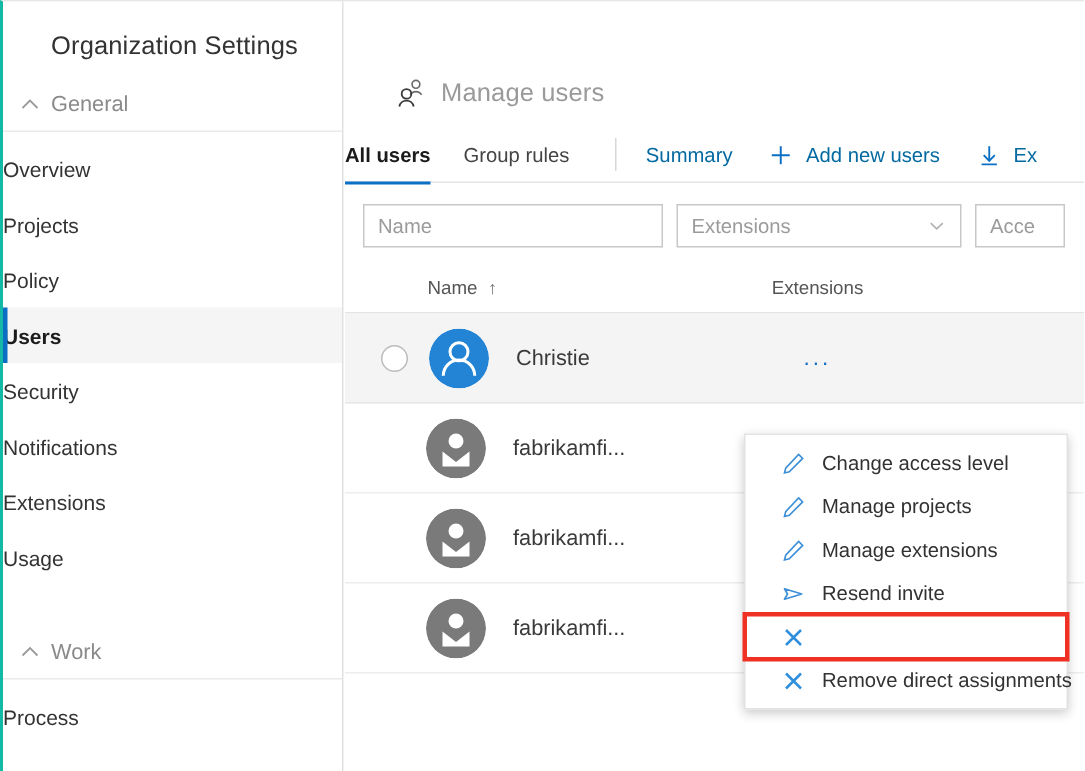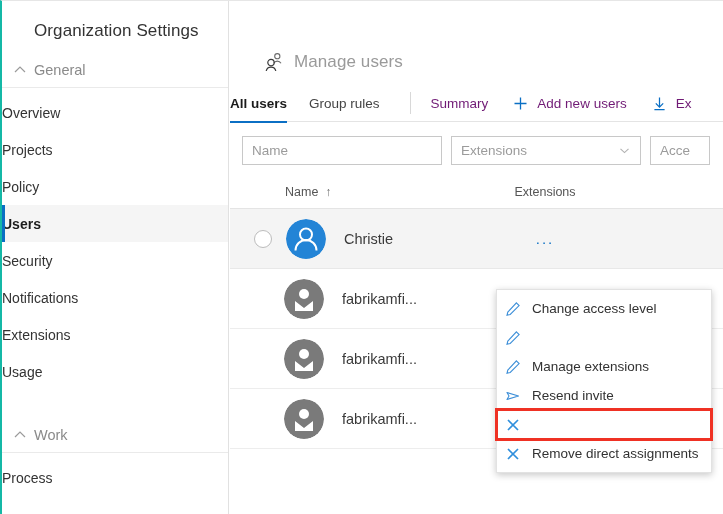--- a/index.html
+++ b/index.html
@@ -145,21 +145,21 @@
     width: 1px;
     height: 22px;
     background: #d8d8d8;
     margin: 0 20px 0 8px;
     flex: none;
   }
   .cmd {
     display: flex;
     align-items: center;
     font-size: 13.5px;
-    color: #701a75;
+    color: #0369a1;
     margin-right: 24px;
     cursor: pointer;
     white-space: nowrap;
     justify-content: flex-end;
   }
   .cmd .gly {
     display: inline-block;
     width: 17px; height: 17px;
     margin-right: 8px;
     flex: none;
@@ -267,21 +267,21 @@
     border: 1px solid #e2e2e2;
     box-shadow: 0 2px 7px rgba(0,0,0,0.22);
     padding: 4px 0;
     box-sizing: border-box;
     z-index: 40;
   }
   .mi {
     display: flex;
     align-items: center;
     height: 29px;
-    padding-left: 8px;
+    padding-left: 24px;
     font-size: 13.5px;
     color: #323232;
     cursor: pointer;
     box-sizing: border-box;
     white-space: nowrap;
     text-align: right;
   }
   .mi .micon {
     width: 16px; height: 16px;
     margin-right: 11px;
@@ -489,20 +489,21 @@
           </svg>
       </span>
       <span>Change access level</span>
     </div>
     <div class="mi">
       <span class="micon">
         <svg width="16" height="16" viewBox="0 0 16 16">
             <path d="M11.4 1.9 L14.1 4.6 L5.2 13.5 L2 14.3 L2.8 11.1 Z" fill="none" stroke="#3d8fd8" stroke-width="1.1"></path>
           </svg>
       </span>
+      <span>Manage projects</span>
     </div>
     <div class="mi">
       <span class="micon">
         <svg width="16" height="16" viewBox="0 0 16 16">
             <path d="M11.4 1.9 L14.1 4.6 L5.2 13.5 L2 14.3 L2.8 11.1 Z" fill="none" stroke="#3d8fd8" stroke-width="1.1"></path>
           </svg>
       </span>
       <span>Manage extensions</span>
     </div>
     <div class="mi">

